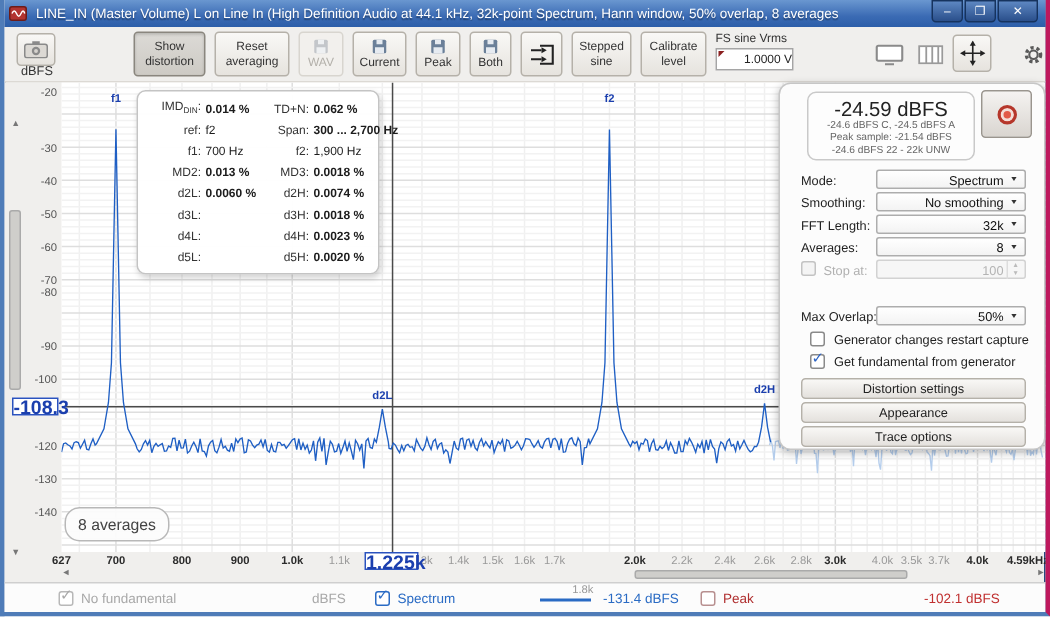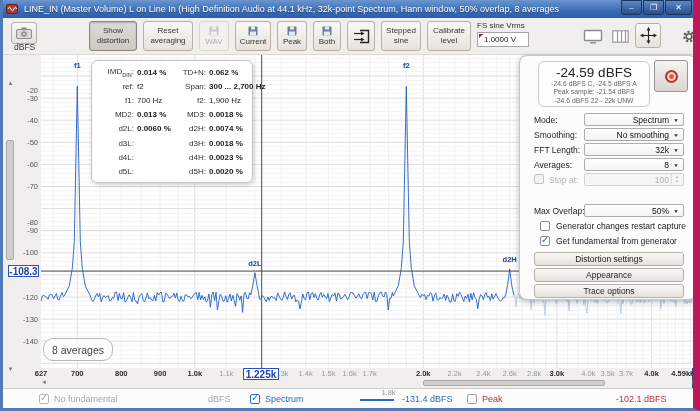--- a/index.html
+++ b/index.html
@@ -1,18 +1,18 @@
 <!DOCTYPE html>
 <html><head>
 <meta charset="utf-8">
 <style>
   html,body{margin:0;padding:0;background:#fff;}
   *{box-sizing:border-box;font-family:"Liberation Sans","DejaVu Sans",sans-serif;}
   .win{position:relative;width:700px;height:411px;background:#f0efed;overflow:hidden;
-       border-left:3px solid #4f7cb8;border-right:7px solid #be185d;border-bottom:3px solid #4f7cb8;
+       border-left:3px solid #4f7cb8;border-right:3px solid #be185d;border-bottom:3px solid #4f7cb8;
        box-shadow:0 0 0 1px #24497e inset;}
   
   .titlebar{position:absolute;left:-3px;top:0;width:700px;height:18px;
             background:linear-gradient(#6a97d0,#3b6bb4 60%,#2c5ea9);display:flex;align-items:center;}
   .app-icon{width:12px;height:12px;margin:0 6px 0 6px;flex:0 0 auto;}
   .title-text{color:#fff;font-size:9px;white-space:nowrap;overflow:hidden;text-shadow:0 1px 1px rgba(0,0,0,.4);flex:1;}
   .winbtns{display:flex;margin-right:8px;margin-top:-4px;}
   .winbtn{width:21px;height:15px;margin-left:1px;border:1px solid #16335e;border-radius:0 0 3px 3px;
           background:linear-gradient(#5d87c2,#2a4f8b);color:#fff;font-size:8px;line-height:13px;text-align:center;}
   .winbtn.close{width:27px;}
@@ -20,32 +20,32 @@
   .toolbar{position:absolute;left:0;top:18px;width:694px;height:37px;background:#f0efed;border-bottom:1px solid #dcd9d4;padding-left:12px;}
   .tbtn{position:absolute;top:3px;height:30px;border:1px solid #b5b1a9;border-radius:3px;
         background:linear-gradient(#f9f8f6,#e6e3de);font-size:8px;line-height:1.25;color:#333;
         text-align:center;display:flex;align-items:center;justify-content:center;padding:1px 2px;}
   .tbtn.pressed{background:linear-gradient(#dcdad6,#cdcac4);border-color:#8a867e;box-shadow:inset 0 1px 2px rgba(0,0,0,.18);}
   .tbtn.disabled{background:#f2f0ed;border-color:#d8d5cf;color:#b3b0aa;}
   .tbtn.iconbtn{flex-direction:column;gap:1px;}
   .flat{border-color:transparent;background:transparent;}
   .fs-label{position:absolute;font-size:8px;color:#333;}
   .fs-input{position:absolute;height:15px;background:#fff;border:1px solid #a5a5a5;font-size:8px;color:#222;
-            display:flex;align-items:center;padding-left:6px;}
+            display:flex;align-items:center;padding-left:6px;justify-content:flex-end;}
   .fs-flag{position:absolute;left:1px;top:1px;width:0;height:0;border-top:4px solid #8b2020;border-right:4px solid transparent;}
   
   .gutter{position:absolute;left:0;top:55px;width:38px;height:333px;background:#f0efed;}
   .yaxis-title{position:absolute;left:11px;top:42px;font-size:8.5px;color:#333;}
   .plot-svg{position:absolute;left:38px;top:55px;background:#fff;}
   .ytick{position:absolute;left:0;width:35px;text-align:right;font-size:7.5px;color:#555;}
   .xtick{position:absolute;top:369px;font-size:7.5px;color:#999;transform:translateX(-50%);white-space:nowrap;}
   .xtick.major{color:#2b2b2b;font-weight:bold;text-align:right;}
   .xtick.last{transform:translateX(-92%);}
   .cursor-box{position:absolute;border:1px solid #2a52be;background:#fff;color:#1b3fae;
-              font-size:10px;font-weight:bold;text-align:center;z-index:6;}
+              font-size:13px;font-weight:bold;text-align:center;z-index:6;}
   .trace-label{position:absolute;font-size:7.5px;font-weight:bold;color:#1b3fae;transform:translateX(-50%);z-index:4;}
   .badge{position:absolute;left:40px;top:338px;width:70px;height:23px;border:1px solid #b8b8b8;border-radius:10px;
          background:rgba(252,252,252,.93);font-size:10.5px;color:#444;display:flex;align-items:center;justify-content:center;z-index:4;}
   
   .overlay{position:absolute;left:88px;top:60px;width:162px;height:123px;border:1px solid #c4c4c4;border-radius:6px;
            background:rgba(255,255,255,.96);box-shadow:1px 2px 4px rgba(0,0,0,.18);z-index:5;padding:4px 6px 2px 4px;}
   .ov-row{display:flex;height:14.2px;align-items:center;font-size:8px;color:#333;}
   .ov-l{width:38px;text-align:right;flex:0 0 auto;}
   .ov-v{width:42px;padding-left:3px;font-weight:bold;color:#1c1c1c;flex:0 0 auto;white-space:nowrap;}
   .ov-l2{width:30px;text-align:right;flex:0 0 auto;}
@@ -479,27 +479,27 @@
       </span>
     <span class="sb" style="left:262px;color:#2a6bc4;">Spectrum</span>
     <span class="legend-line" style="left:357px;"></span>
     <span class="sb" style="left:399px;color:#2a6bc4;">-131.4 dBFS</span>
     <span class="sb-cb" style="left:464px;border-color:#b89090;"></span>
     <span class="sb" style="left:479px;color:#b03030;">Peak</span>
     <span class="sb" style="left:613px;color:#c03030;">-102.1 dBFS</span>
   </div>
 
   <div class="bottom-edge"></div>
-<span class="ytick" style="top: 86px;">-20</span>
+<span class="ytick" style="top: 57px;">-20</span>
     <span class="ytick" style="top: 93.6px;">-30</span>
     <span class="ytick" style="top: 115.7px;">-40</span>
     <span class="ytick" style="top: 137.8px;">-50</span>
     <span class="ytick" style="top: 159.9px;">-60</span>
     <span class="ytick" style="top: 182px;">-70</span>
-    <span class="ytick" style="top: 218px;">-80</span>
+    <span class="ytick" style="top: 190px;">-80</span>
     <span class="ytick" style="top: 226.2px;">-90</span>
     <span class="ytick" style="top: 248.3px;">-100</span>
     <span class="ytick" style="top: 292.5px;">-120</span>
     <span class="ytick" style="top: 314.6px;">-130</span>
     <span class="ytick" style="top: 336.7px;">-140</span>
     <span class="xtick major" style="left: 38px;">627</span>
     <span class="xtick major" style="left: 74.2929px;">700</span>
     <span class="xtick major" style="left: 118.296px;">800</span>
     <span class="xtick major" style="left: 157.11px;">900</span>
     <span class="xtick major" style="left: 191.829px;">1.0k</span>

